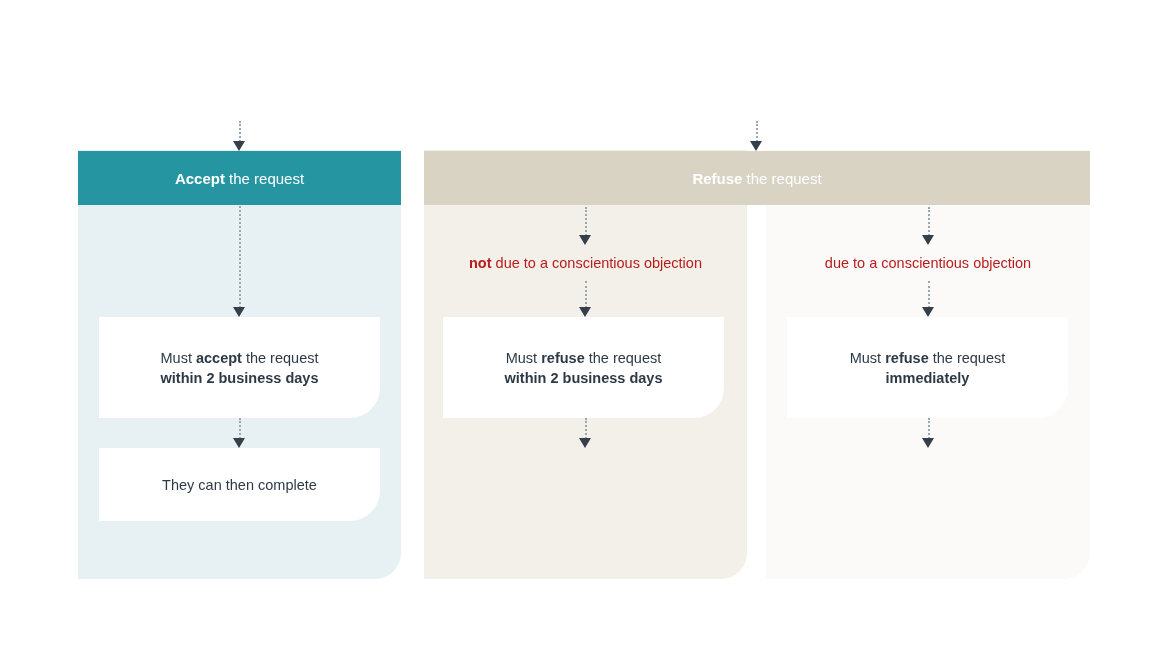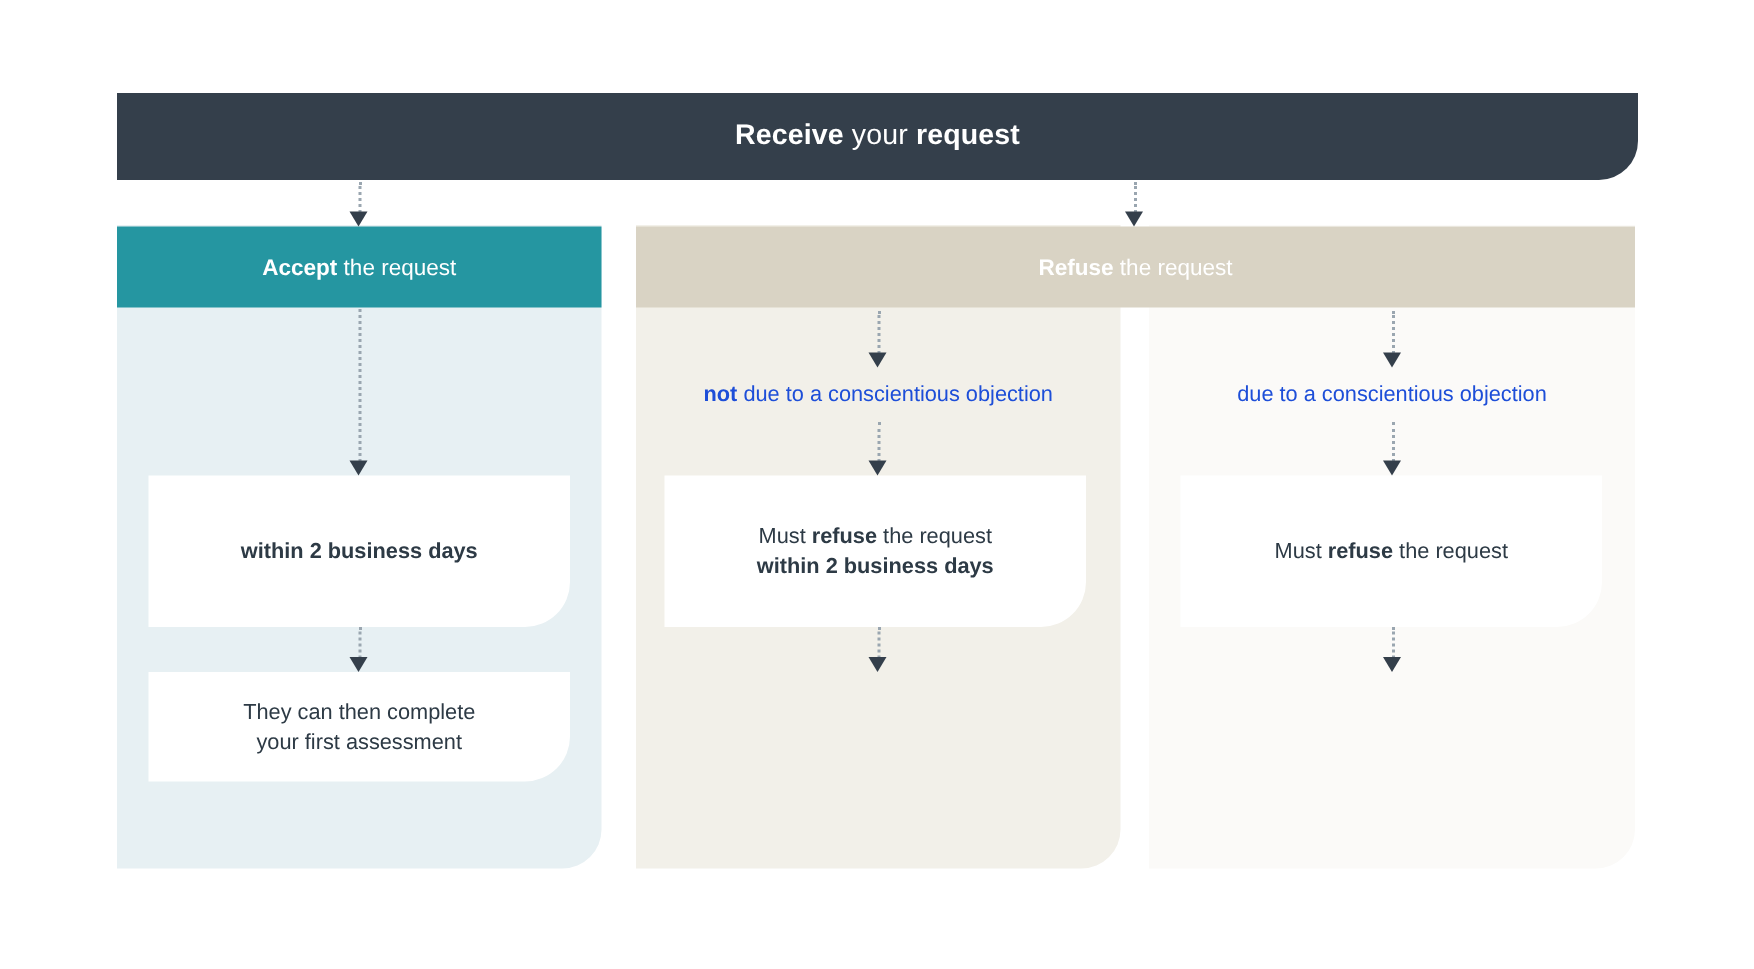--- a/index.html
+++ b/index.html
@@ -103,21 +103,21 @@
 
   
   .sub-label {
     position: absolute;
     top: 252px;
     height: 22px;
     display: flex;
     align-items: center;
     justify-content: center;
     font-size: 14.5px;
-    color: #1d4ed8;
+    color: #b91c1c;
     white-space: pre;
   }
   .sub-label b { font-weight: 700; }
   .sub-label.one { left: 424px; width: 323px; }
   .sub-label.two { left: 766px; width: 324px; }
 
   
   .card {
     position: absolute;
     background: #ffffff;
@@ -179,59 +179,57 @@
   
   .conn.a1-a2     { left: 233px; top: 418px; height: 30px; }
   .conn.b1-bc2    { left: 579px; top: 418px; height: 30px; }
   .conn.c1-bc2    { left: 922px; top: 418px; height: 30px; }
 </style>
 </head>
 <body>
 
 <div class="canvas">
 
-  <div class="top-bar">
-    <div class="top-bar-title"><b>Receive</b><span> your </span><b>request</b></div>
-  </div>
 
   <div class="col-bg accept"></div>
   <div class="col-bg refuse-a"></div>
   <div class="col-bg refuse-b"></div>
 
   <div class="sec-head accept"><b>Accept</b><span> the request</span></div>
 
   <div class="sec-head refuse"><b>Refuse</b><span> the request</span></div>
 
   <div class="sub-label one"><b>not</b><span> due to a conscientious objection</span></div>
 
   <div class="sub-label two"><span>due to a conscientious objection</span></div>
 
   <div class="card a1">
     <div>
+      <span class="line"><span>Must </span><b>accept</b><span> the request</span></span>
       <span class="line"><b>within 2 business days</b></span>
     </div>
   </div>
 
   <div class="card a2">
     <div>
       <span class="line">They can then complete</span>
-      <span class="line">your first assessment</span>
     </div>
   </div>
 
   <div class="card b1">
     <div>
       <span class="line"><span>Must </span><b>refuse</b><span> the request</span></span>
       <span class="line"><b>within 2 business days</b></span>
     </div>
   </div>
 
   <div class="card c1">
     <div>
       <span class="line"><span>Must </span><b>refuse</b><span> the request</span></span>
+      <span class="line"><b>immediately</b></span>
     </div>
   </div>
 
 
   <div class="conn h-accept">
     <span class="stem"></span>
     <span class="head"></span>
   </div>
   <div class="conn h-refuse">
     <span class="stem"></span>

